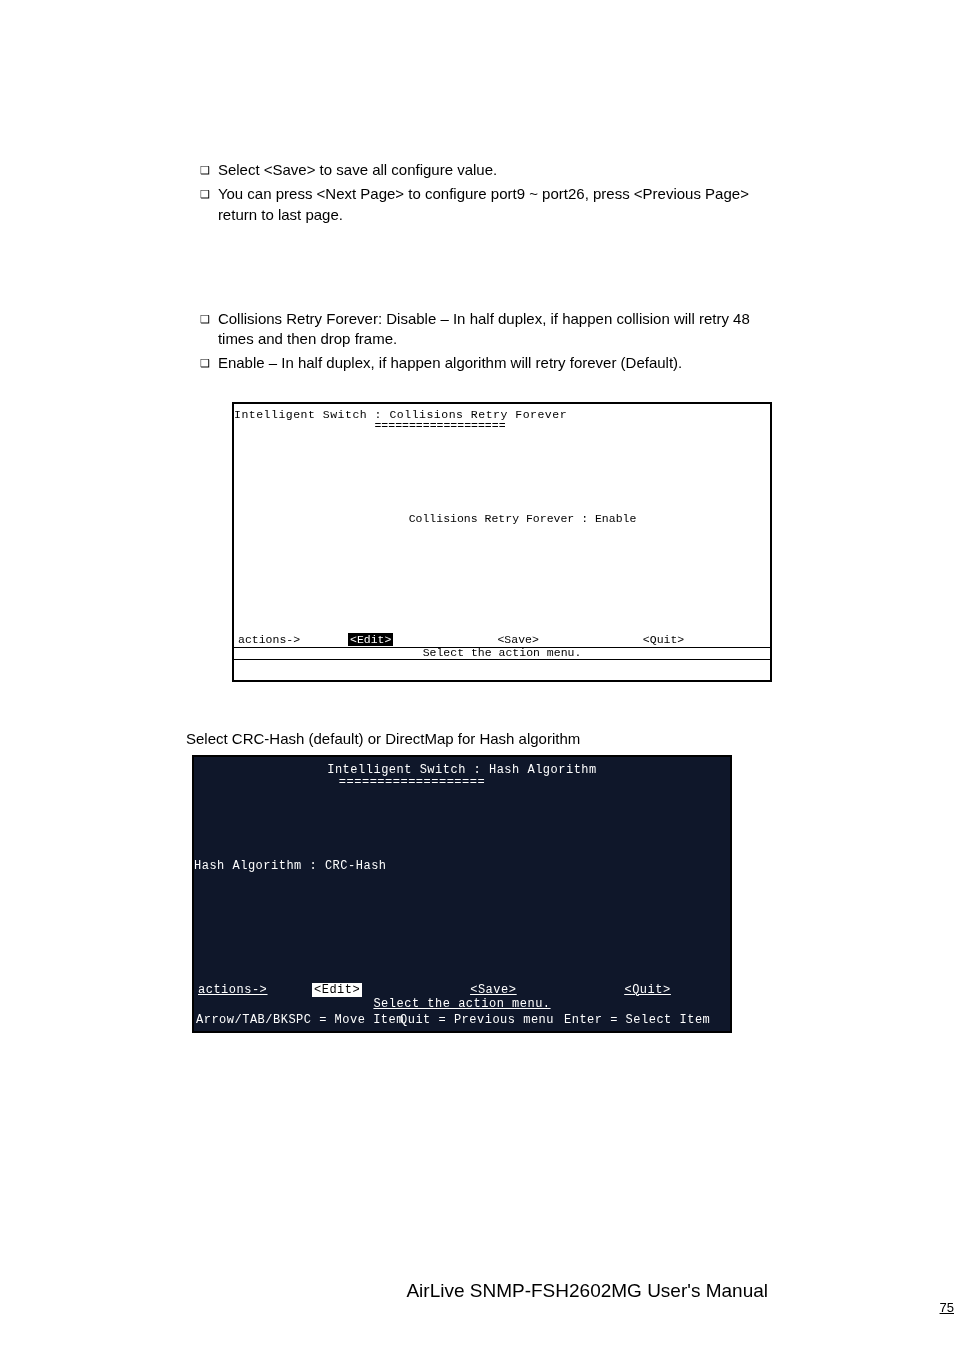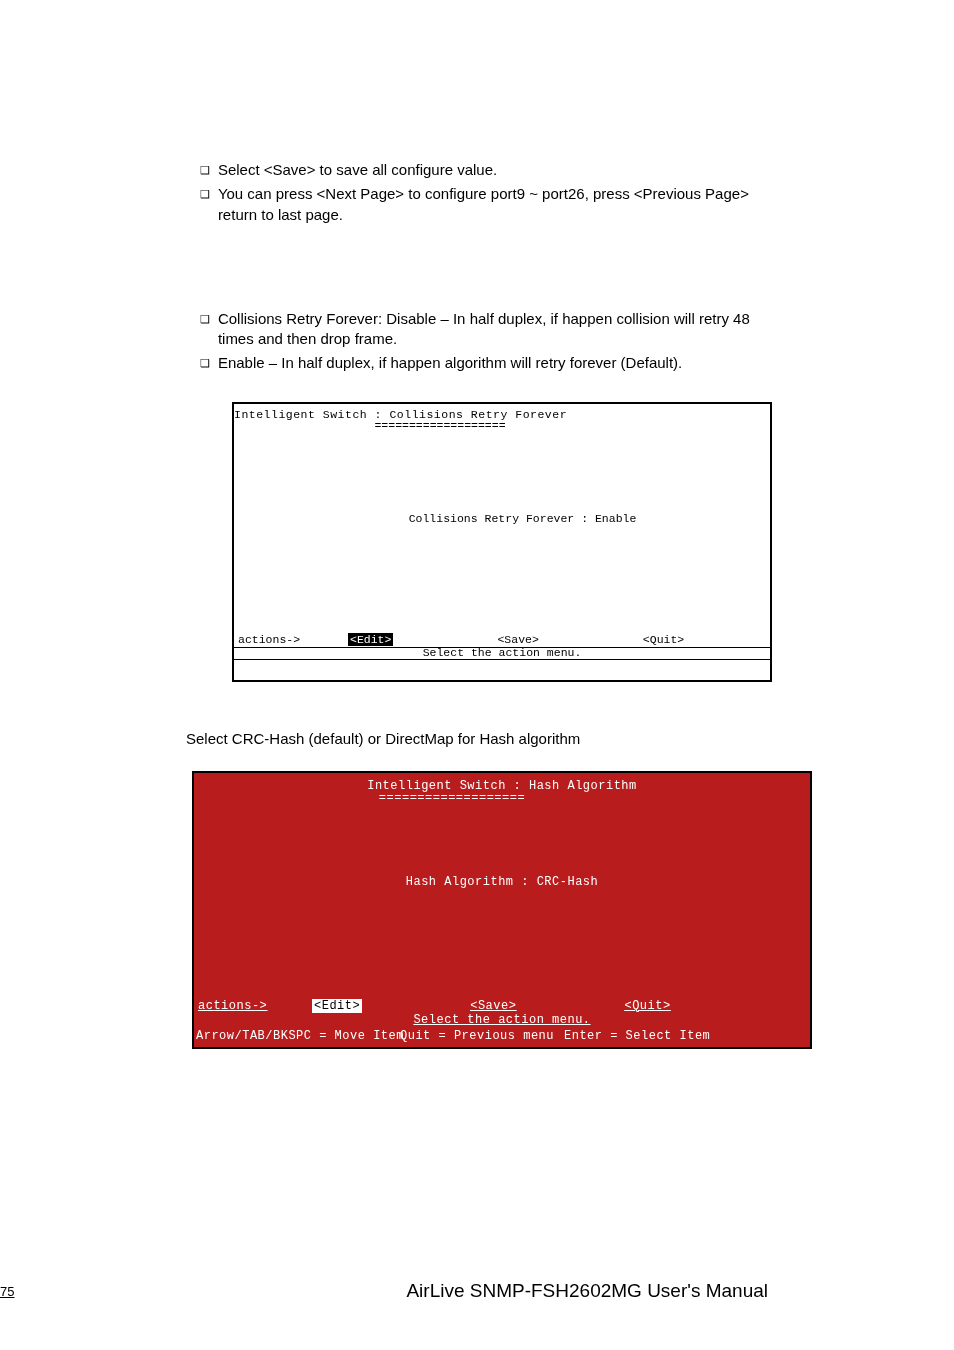--- a/index.html
+++ b/index.html
@@ -41,30 +41,30 @@
       margin-left: 32px;
       background: #ffffff;
       border: 2px solid #000000;
       font-family: "Courier New", monospace;
       font-size: 11.5px;
       color: #000000;
       position: relative;
       margin-bottom: 48px;
     }
     .terminal-2 {
-      width: 620px;
+      width: 540px;
       height: 278px;
       margin-left: -8px;
-      background: #b91c1c;
+      background: #0f172a;
       border: 2px solid #000000;
       font-family: "Courier New", monospace;
       font-size: 12px;
       color: #ffffff;
       position: relative;
-      margin-top: 24px;
+      margin-top: 8px;
       letter-spacing: 0.5px;
     }
     .t1-title {
       margin-top: 4px;
       letter-spacing: 0.5px;
     }
     .t1-underline {
       text-align: center;
       margin-top: -2px;
       margin-left: -124px;
@@ -115,21 +115,21 @@
     .t2-title {
       text-align: center;
       margin-top: 6px;
     }
     .t2-underline {
       text-align: center;
       margin-top: -2px;
       margin-left: -100px;
     }
     .t2-setting {
-      text-align: center;
+      text-align: left;
       margin-top: 70px;
     }
     .t2-actions {
       position: absolute;
       bottom: 34px;
       left: 0;
       right: 0;
       padding-left: 4px;
       display: flex;
       text-decoration: underline;
@@ -162,23 +162,23 @@
       width: 954px;
       left: 0;
     }
     .footer-right {
       position: absolute;
       right: 186px;
       font-size: 19px;
     }
     .footer-page {
       position: absolute;
-      top: 4px;
+      top: 20px;
       width: 100%;
-      text-align: left;
+      text-align: right;
       font-size: 13px;
       text-decoration: underline;
     }
     .page-wrap { position: relative; }
   </style>
 </head>
 <body>
 
 <div class="page-wrap">
 

